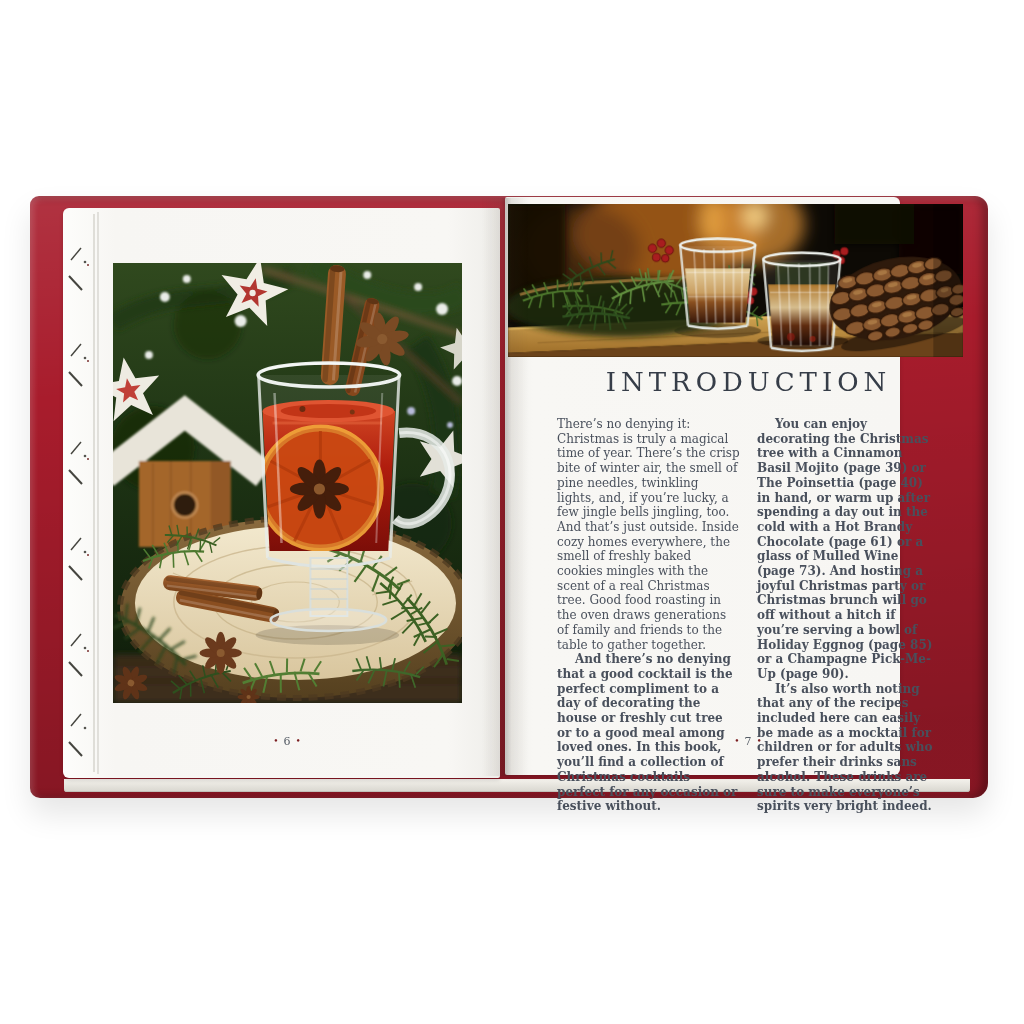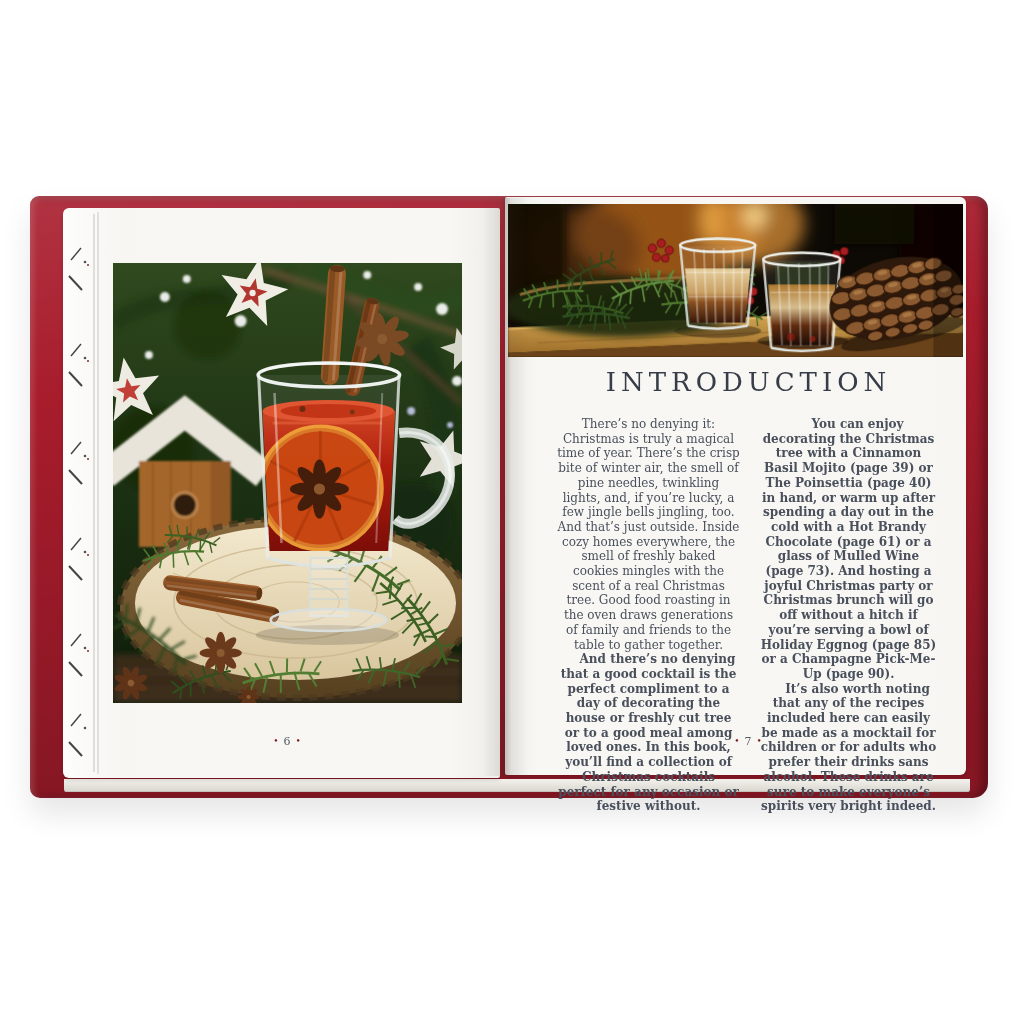--- a/index.html
+++ b/index.html
@@ -10,39 +10,39 @@
          background-image:linear-gradient(175deg, rgba(255,255,255,.10), rgba(0,0,0,0) 30%, rgba(0,0,0,.20) 88%);
          box-shadow:inset -6px 0 10px rgba(0,0,0,.30), inset 3px 2px 6px rgba(255,255,255,.18),
                     0 16px 30px rgba(0,0,0,.10);}
   .stack{position:absolute;left:34px;right:18px;bottom:6px;height:13px;
          background:linear-gradient(#f4f2ec,#d8d6cf);border-radius:0 0 3px 3px;
          box-shadow:inset 0 -1px 0 #c2c0b9;}
   .page{position:absolute;background:#f7f6f3;}
   .page-left{left:33px;top:12px;width:437px;height:570px;border-radius:6px 2px 2px 6px;
          background:linear-gradient(90deg,#fdfdfb 0%,#f7f6f3 12%,#f8f7f4 88%,#eeede9 100%);
          box-shadow:0 2px 4px rgba(0,0,0,.14);}
-  .page-right{left:475px;top:1px;width:461px;height:578px;border-radius:2px 6px 6px 2px;
+  .page-right{left:475px;top:1px;width:395px;height:578px;border-radius:2px 6px 6px 2px;
          background:linear-gradient(90deg,#edece8 0%,#f8f7f4 7%,#f7f6f3 100%);
          box-shadow:0 2px 4px rgba(0,0,0,.14);}
   .gutter{position:absolute;left:452px;top:2px;width:46px;height:578px;pointer-events:none;
          background:linear-gradient(90deg,rgba(0,0,0,0),rgba(82,66,54,.10) 38%,rgba(55,42,36,.22) 52%,rgba(82,66,54,.08) 64%,rgba(0,0,0,0));}
   .edge-stack{position:absolute;left:0;top:0;bottom:0;width:38px;}
   .photo-left{position:absolute;left:50px;top:55px;width:349px;height:440px;overflow:hidden;}
   .photo-right{position:absolute;left:3px;top:7px;width:455px;height:153px;overflow:hidden;}
   .photo-left svg,.photo-right svg{display:block;width:100%;height:100%;}
   .pageno{position:absolute;font-size:11px;color:#565d66;letter-spacing:1px;text-align:center;}
   .pageno .dot{color:#7c2022;font-size:9px;margin:0 4px;vertical-align:1px;}
   .pageno-left{left:50px;width:349px;top:527px;}
   .content{position:absolute;left:52px;width:383px;top:0;height:100%;}
   .title{margin:0;position:absolute;top:170px;left:0;right:0;text-align:center;
          font-size:26px;font-weight:500;letter-spacing:5px;color:#363d48;
          font-family:"DejaVu Serif", serif;}
   .cols{position:absolute;top:220px;left:0;display:flex;gap:17px;}
   .col{width:183px;}
-  .col p{margin:0;font-size:12px;line-height:14.7px;color:#49505c;text-align:center;}
+  .col p{margin:0;font-size:12px;line-height:14.7px;color:#49505c;text-align:left;}
   .col p.ind{text-indent:1.5em;font-weight:bold;}
   .pageno-right{left:0;right:0;top:538px;}
 </style>
 </head>
 <body>
 
 <div class="stage">
   <div class="book">
 
     <div class="cover" style="background-color: rgb(168, 28, 44);"></div>

